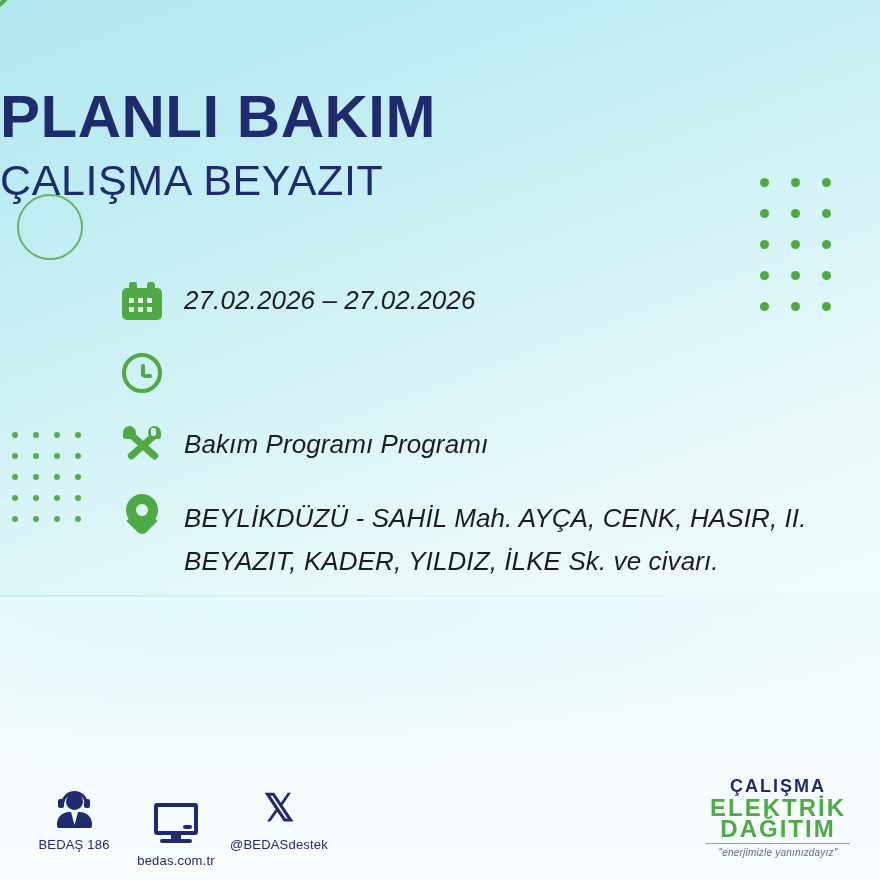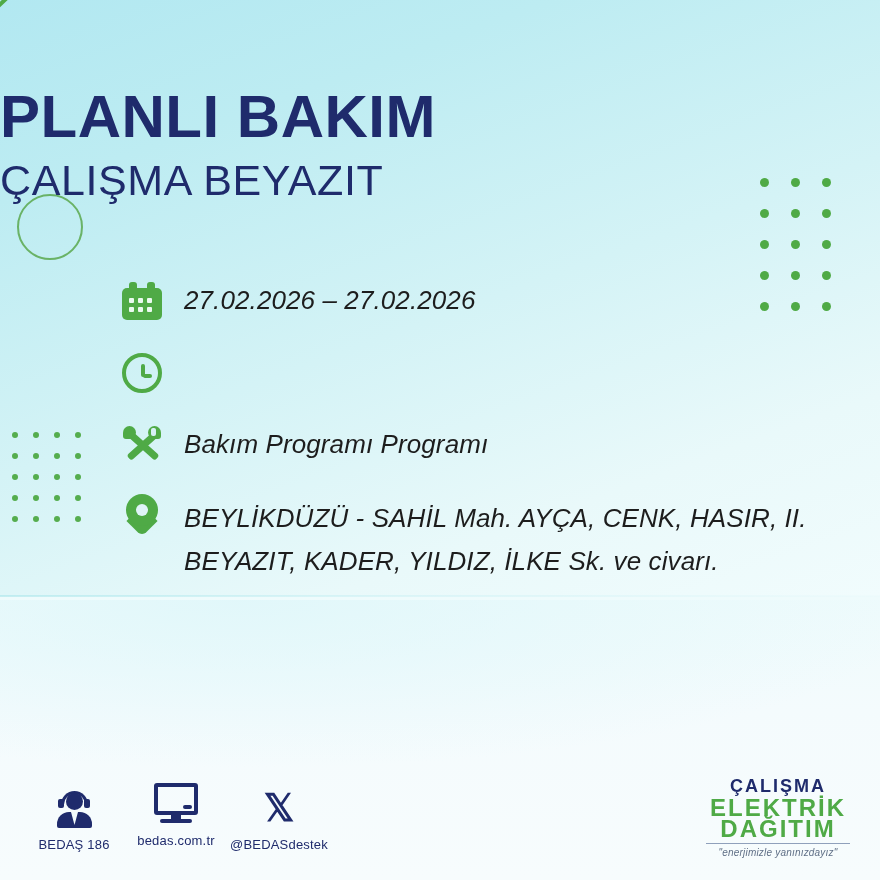--- a/index.html
+++ b/index.html
@@ -109,21 +109,21 @@
   .ic-pin .head{position:absolute;left:0;top:0;width:32px;height:32px;background:#4faa46;border-radius:50%;}
   .ic-pin .tip{position:absolute;left:5px;top:16px;width:22px;height:22px;background:#4faa46;transform:rotate(45deg);border-radius:0 0 6px 0;}
   .ic-pin .hole{position:absolute;left:10px;top:10px;width:12px;height:12px;background:#dff3f7;border-radius:50%;}
 
   
   .footer{position:absolute;left:0;top:780px;width:880px;height:100px;}
   .f-item{position:absolute;text-align:center;width:120px;}
   .f-item .glyph{height:48px;display:flex;align-items:center;justify-content:center;}
   .f-item .lbl{font-size:13px;color:#1f2b6c;font-weight:400;letter-spacing:.2px;margin-top:5px;}
   #f-phone{left:14px;top:4px;}
-  #f-web{left:116px;top:0;}
+  #f-web{left:116px;top:20px;}
   #f-x{left:219px;top:4px;}
 
   
   .ag{position:relative;width:42px;height:42px;}
   .ag .head{position:absolute;left:13px;top:6px;width:17px;height:17px;border-radius:50%;background:#1f2b6c;}
   .ag .band{position:absolute;left:8px;top:4px;width:27px;height:14px;border:3.5px solid #1f2b6c;border-bottom:none;border-radius:14px 14px 0 0;box-sizing:border-box;}
   .ag .ear{position:absolute;top:12px;width:6px;height:9px;background:#1f2b6c;border-radius:2px;}
   .ag .ear.l{left:5px;}
   .ag .ear.r{left:31px;}
   .ag .body{position:absolute;left:4px;top:25px;width:35px;height:16px;background:#1f2b6c;border-radius:12px 12px 2px 2px;}

